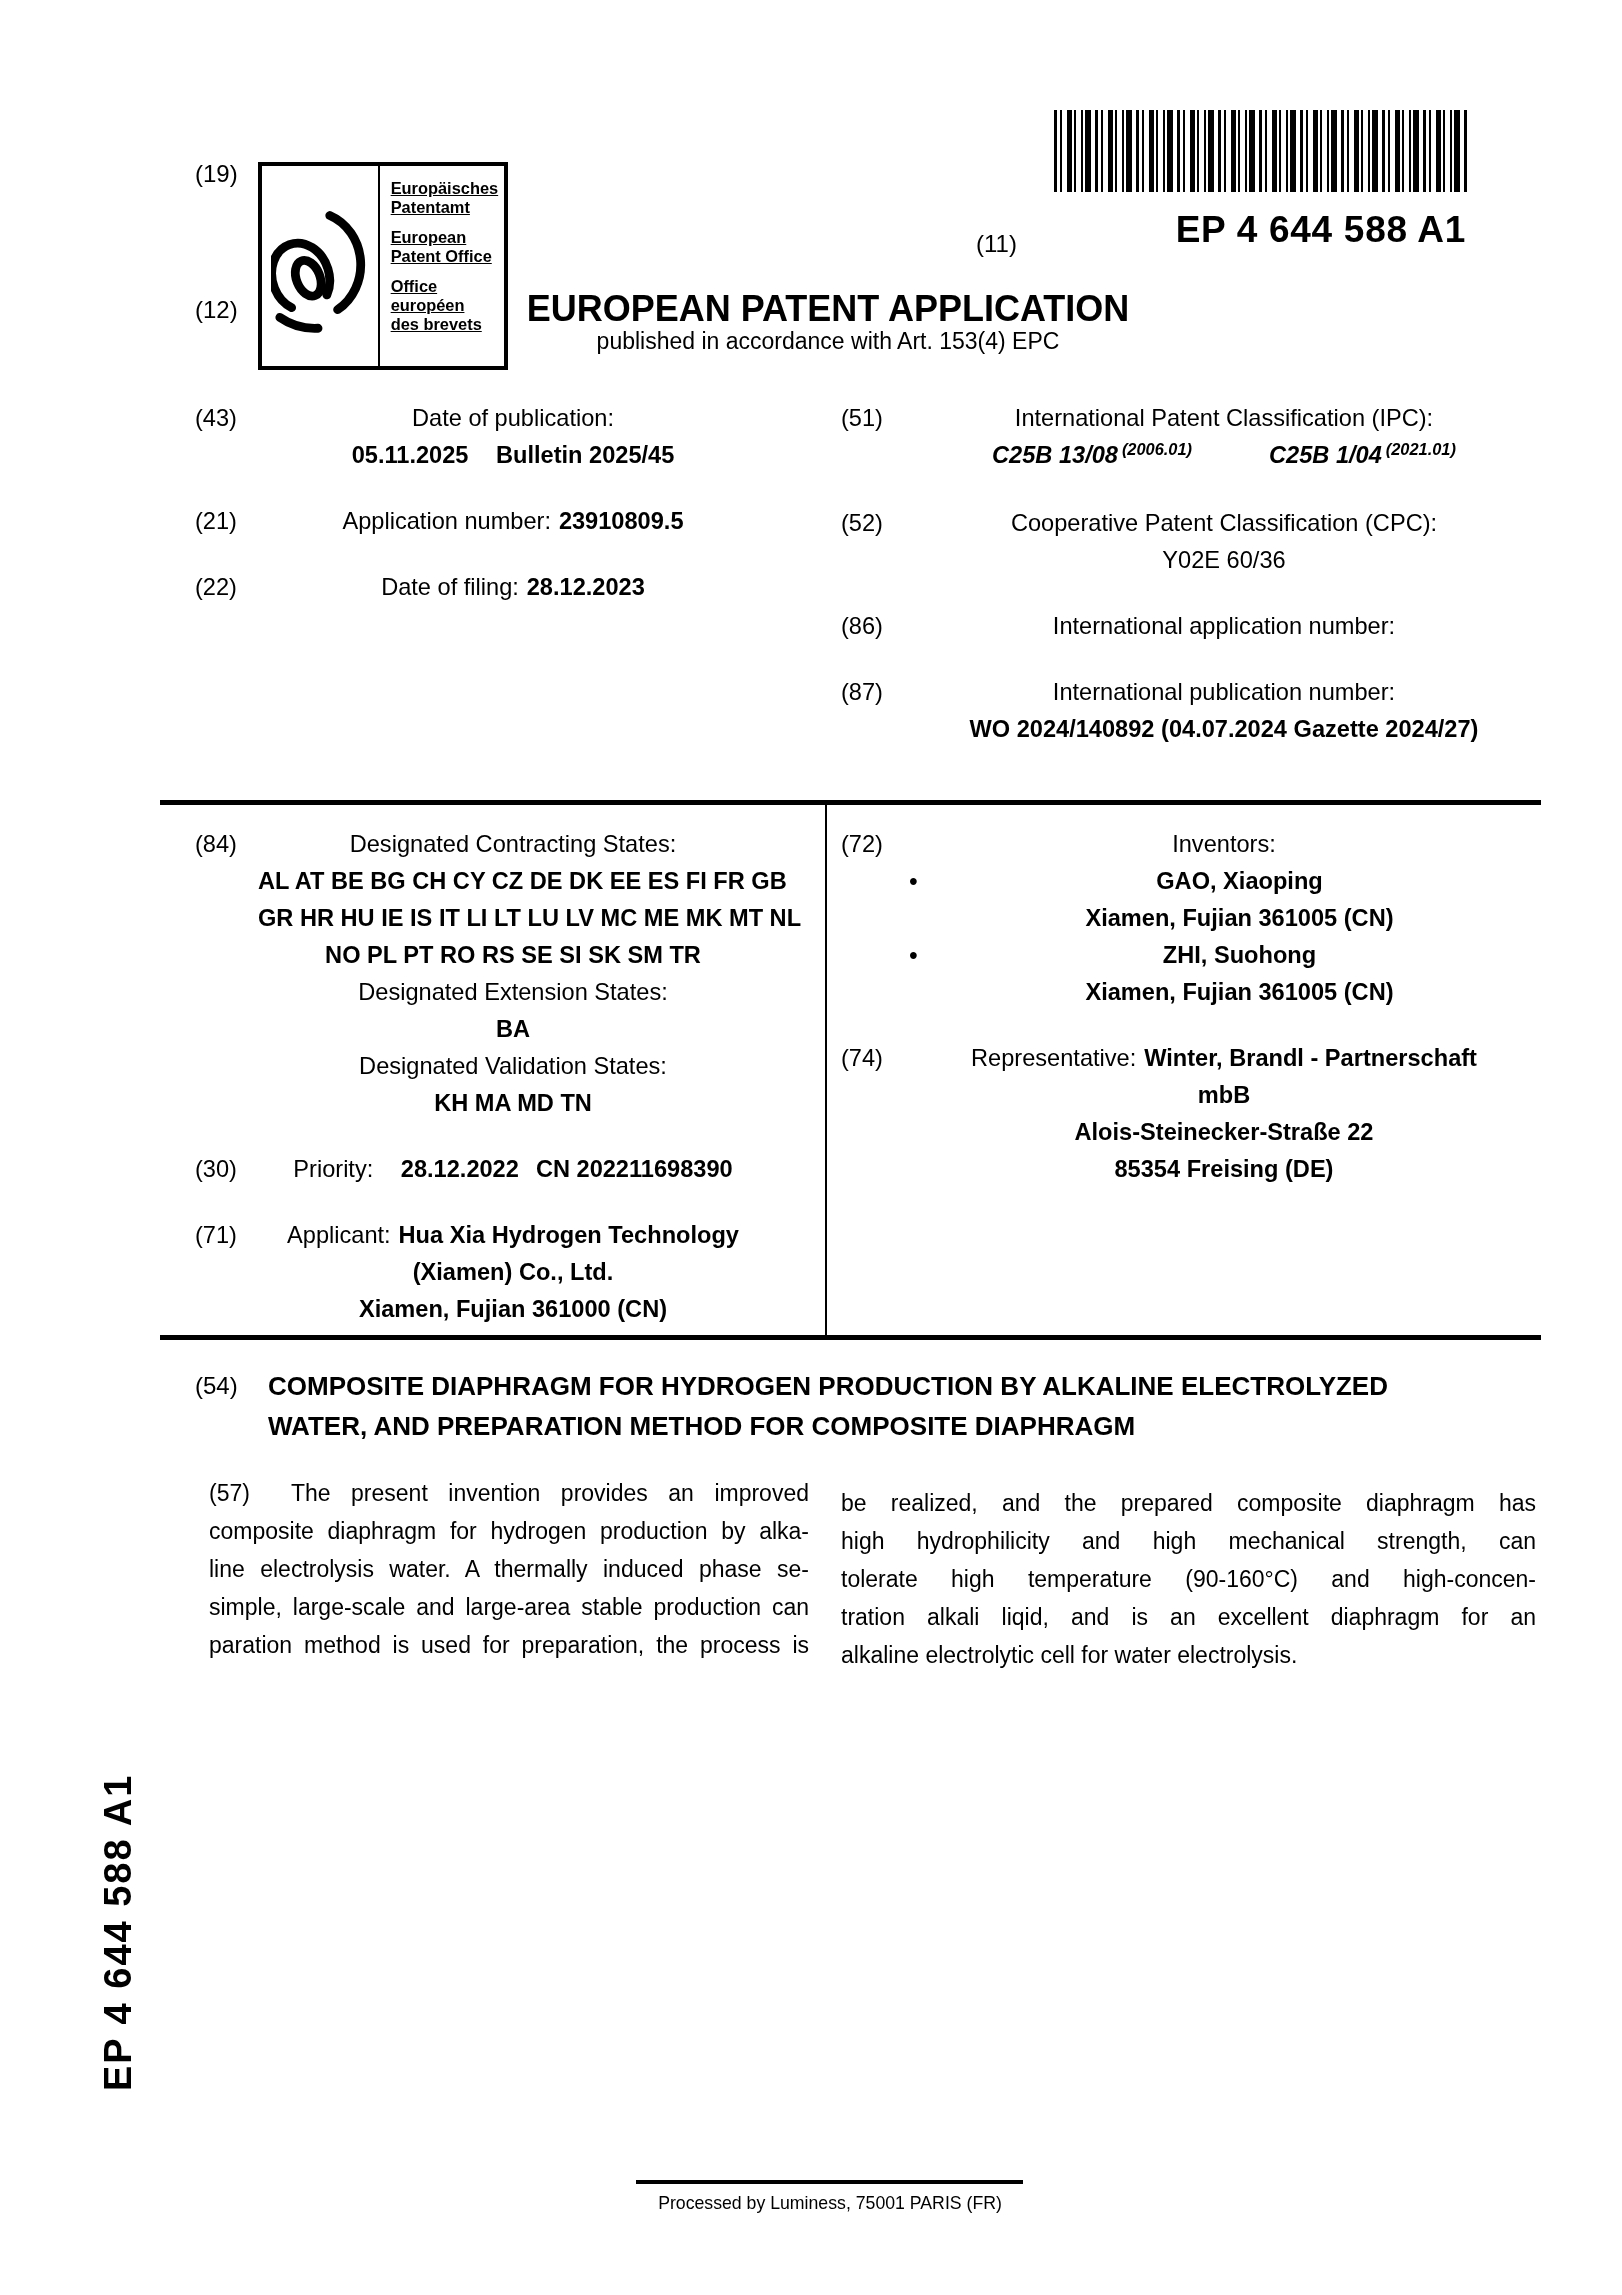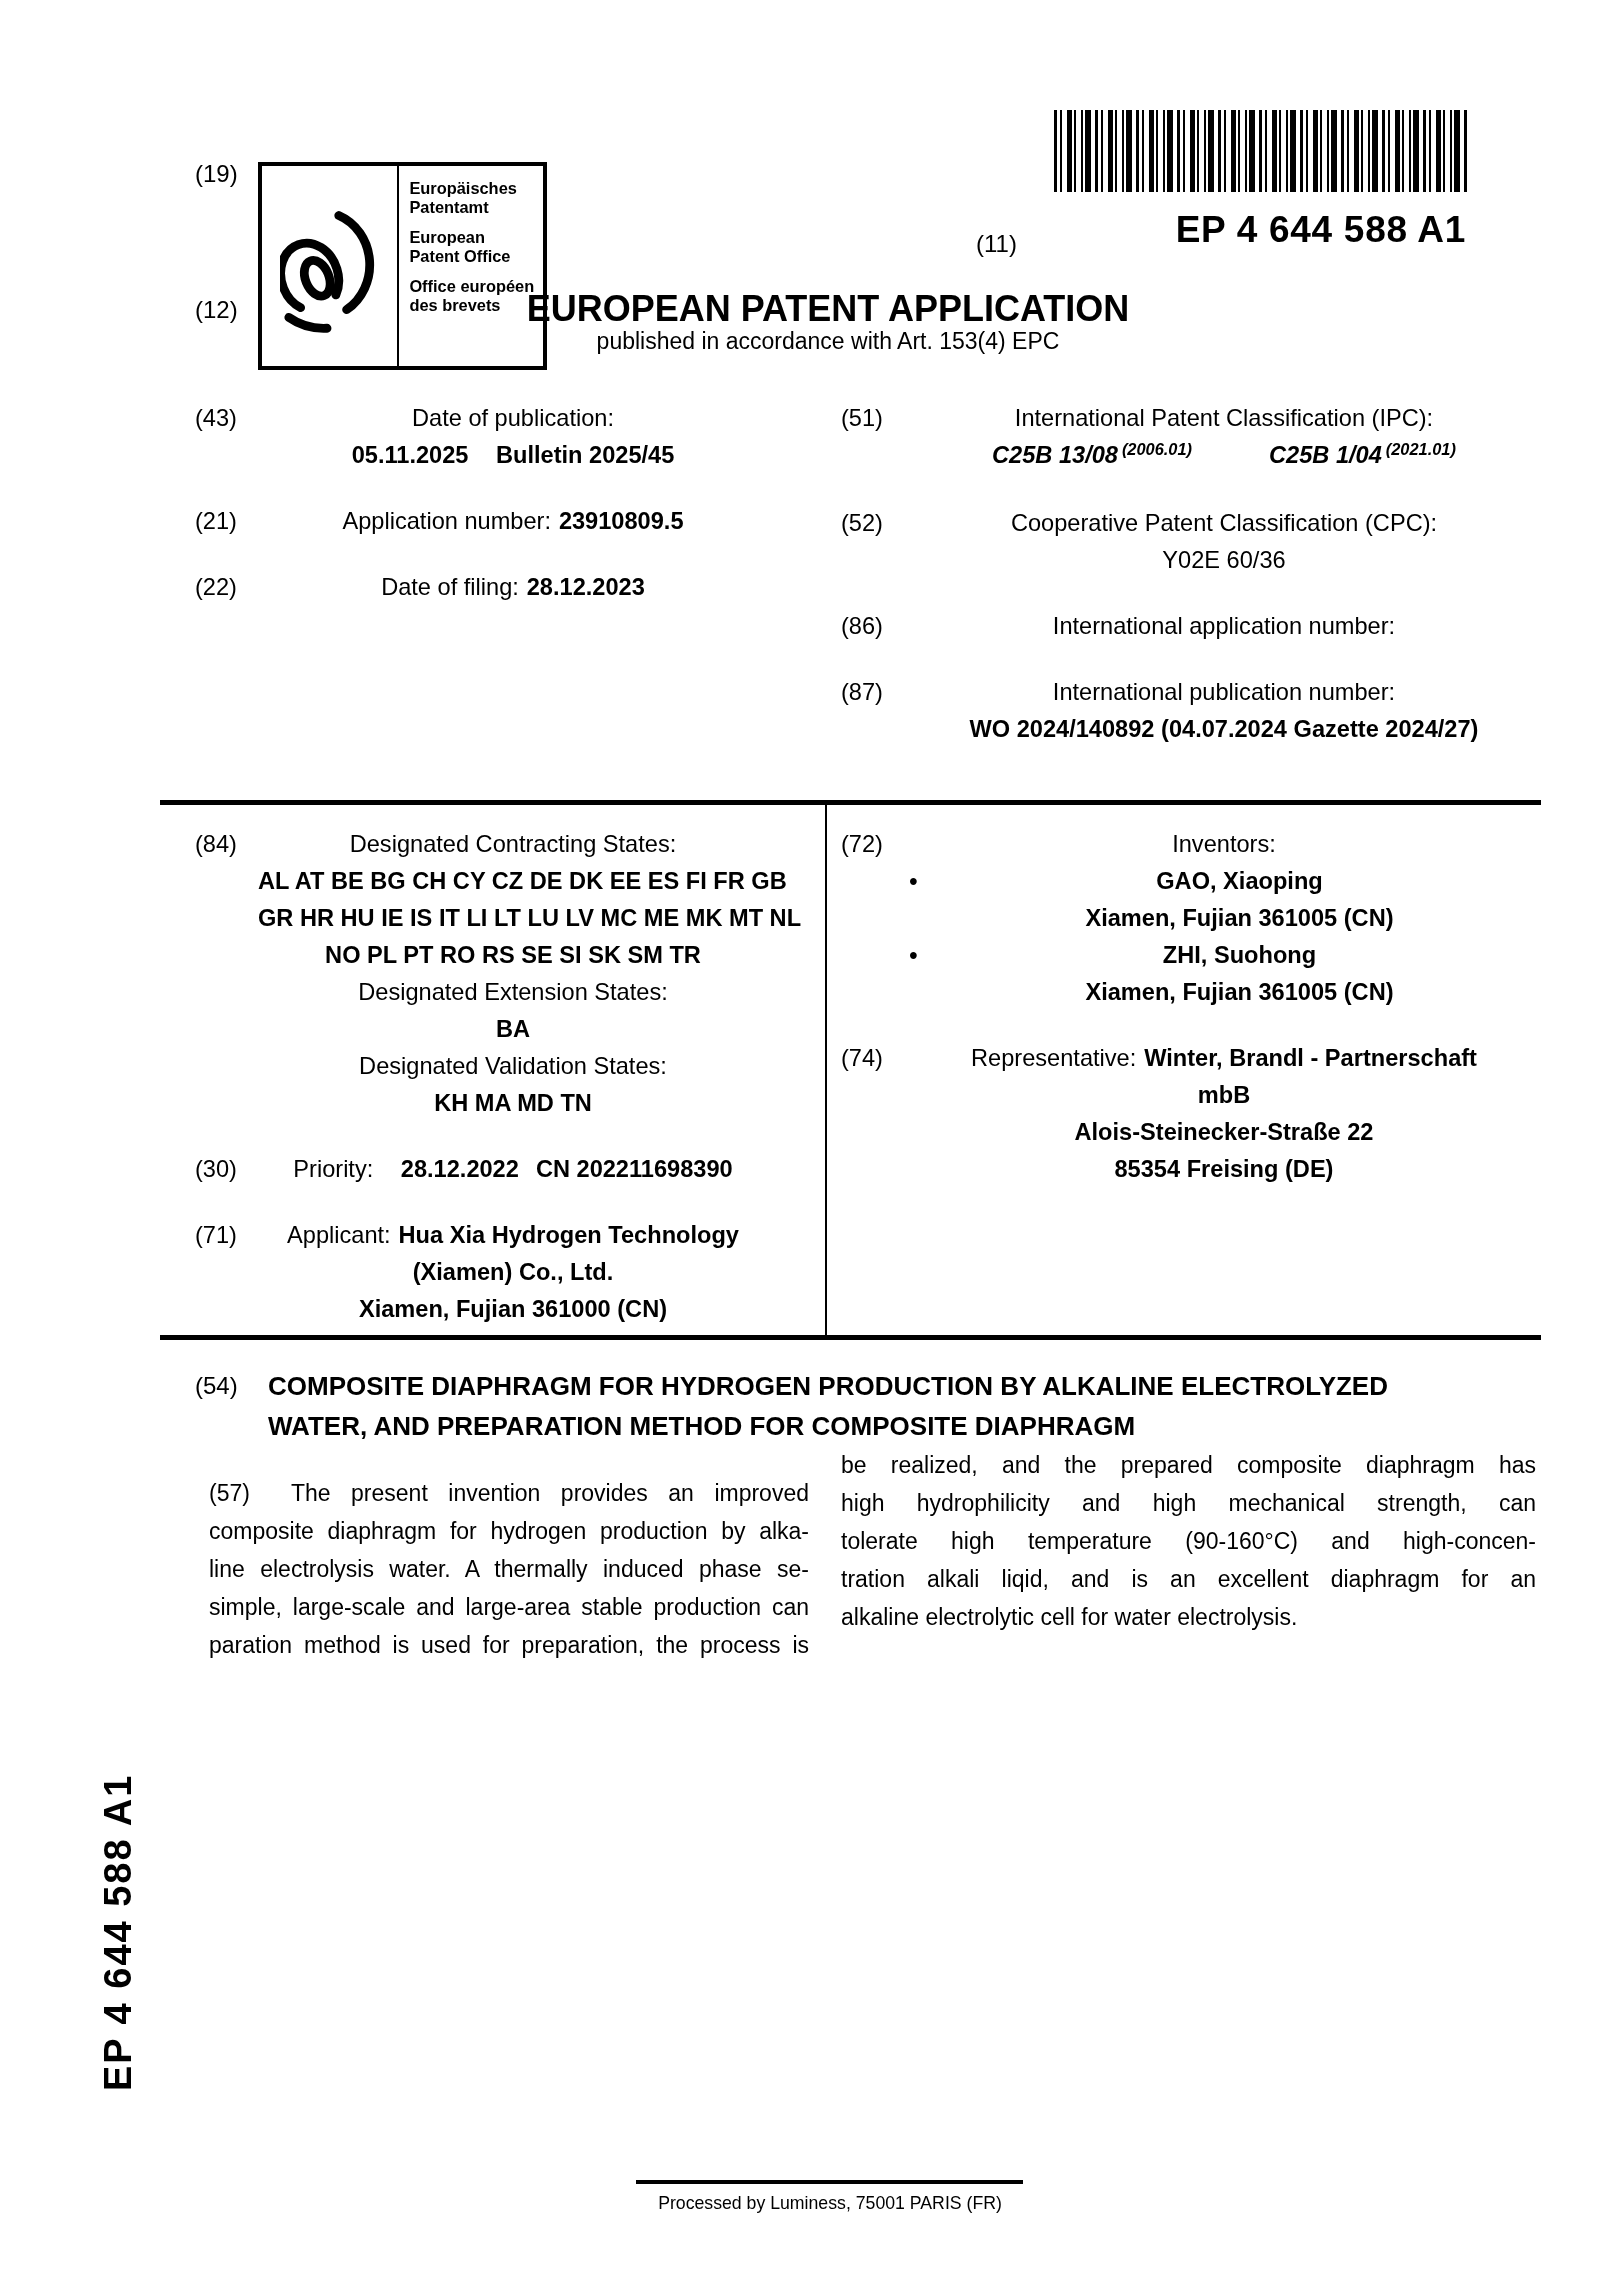--- a/index.html
+++ b/index.html
@@ -7,22 +7,22 @@
     position:relative; width:1623px; height:2295px; background:#ffffff; color:#000;
     font-family:"Liberation Sans", sans-serif; overflow:hidden;
   }
   .abs { position:absolute; }
   .b { font-weight:bold; }
   .nw { white-space:nowrap; }
 
   
   .inid-float { font-size:24px; }
   .logo-box {
-    left:258px; top:162px; width:289px; height:208px;
-    border:4.6px solid #000; display:flex; box-sizing:border-box; background:#fff;
+    left:258px; top:162px; width:250px; height:208px;
+    border:4.6px solid #000; display:flex; box-sizing:border-box; background:#fff;text-decoration:underline;
   }
   .logo-cell { width:48%; border-right:2.6px solid #000; display:flex; align-items:center; justify-content:center; }
   .logo-cell svg { width:98px; height:165px; }
   .names-cell { flex:1; padding:13px 3.9px 0 10.5px; }
   .office-name { font-size:16.4px; line-height:19px; font-weight:bold; margin-bottom:11px; }
   .barcode {
     left:1054px; top:110px; width:414px; height:82px;
     background:repeating-linear-gradient(90deg,
       #000 0 3.3px, #fff 3.3px 5.9px, #000 5.9px 7.9px, #fff 7.9px 13px,
       #000 13px 18.3px, #fff 18.3px 20px, #000 20px 22px, #fff 22px 27px,
@@ -204,21 +204,21 @@
     <div class="nw">WATER, AND PREPARATION METHOD FOR COMPOSITE DIAPHRAGM</div>
   </div>
 
   <div class="abs abs-col" style="left:209px; top:1474px; width:600px;">
     <div class="abs-line"><span class="abs-inid">(57)</span><span>The present invention provides an improved</span></div>
     <div class="abs-line">composite diaphragm for hydrogen production by alka-</div>
     <div class="abs-line">line electrolysis water. A thermally induced phase se-</div>
     <div class="abs-line">simple, large-scale and large-area stable production can</div>
     <div class="abs-line">paration method is used for preparation, the process is</div>
   </div>
-  <div class="abs abs-col" style="left:841px; top:1446px; width:695px;">
+  <div class="abs abs-col" style="left:841px; top:1484px; width:695px;">
     <div class="abs-line">be realized, and the prepared composite diaphragm has</div>
     <div class="abs-line">high hydrophilicity and high mechanical strength, can</div>
     <div class="abs-line">tolerate high temperature (90-160°C) and high-concen-</div>
     <div class="abs-line">tration alkali liqid, and is an excellent diaphragm for an</div>
     <div class="abs-line left-last">alkaline electrolytic cell for water electrolysis.</div>
   </div>
 
   <div class="abs side-pubnum">EP 4 644 588 A1</div>
   <div class="abs footer-line"></div>
   <div class="abs footer-text">Processed by Luminess, 75001 PARIS (FR)</div>

